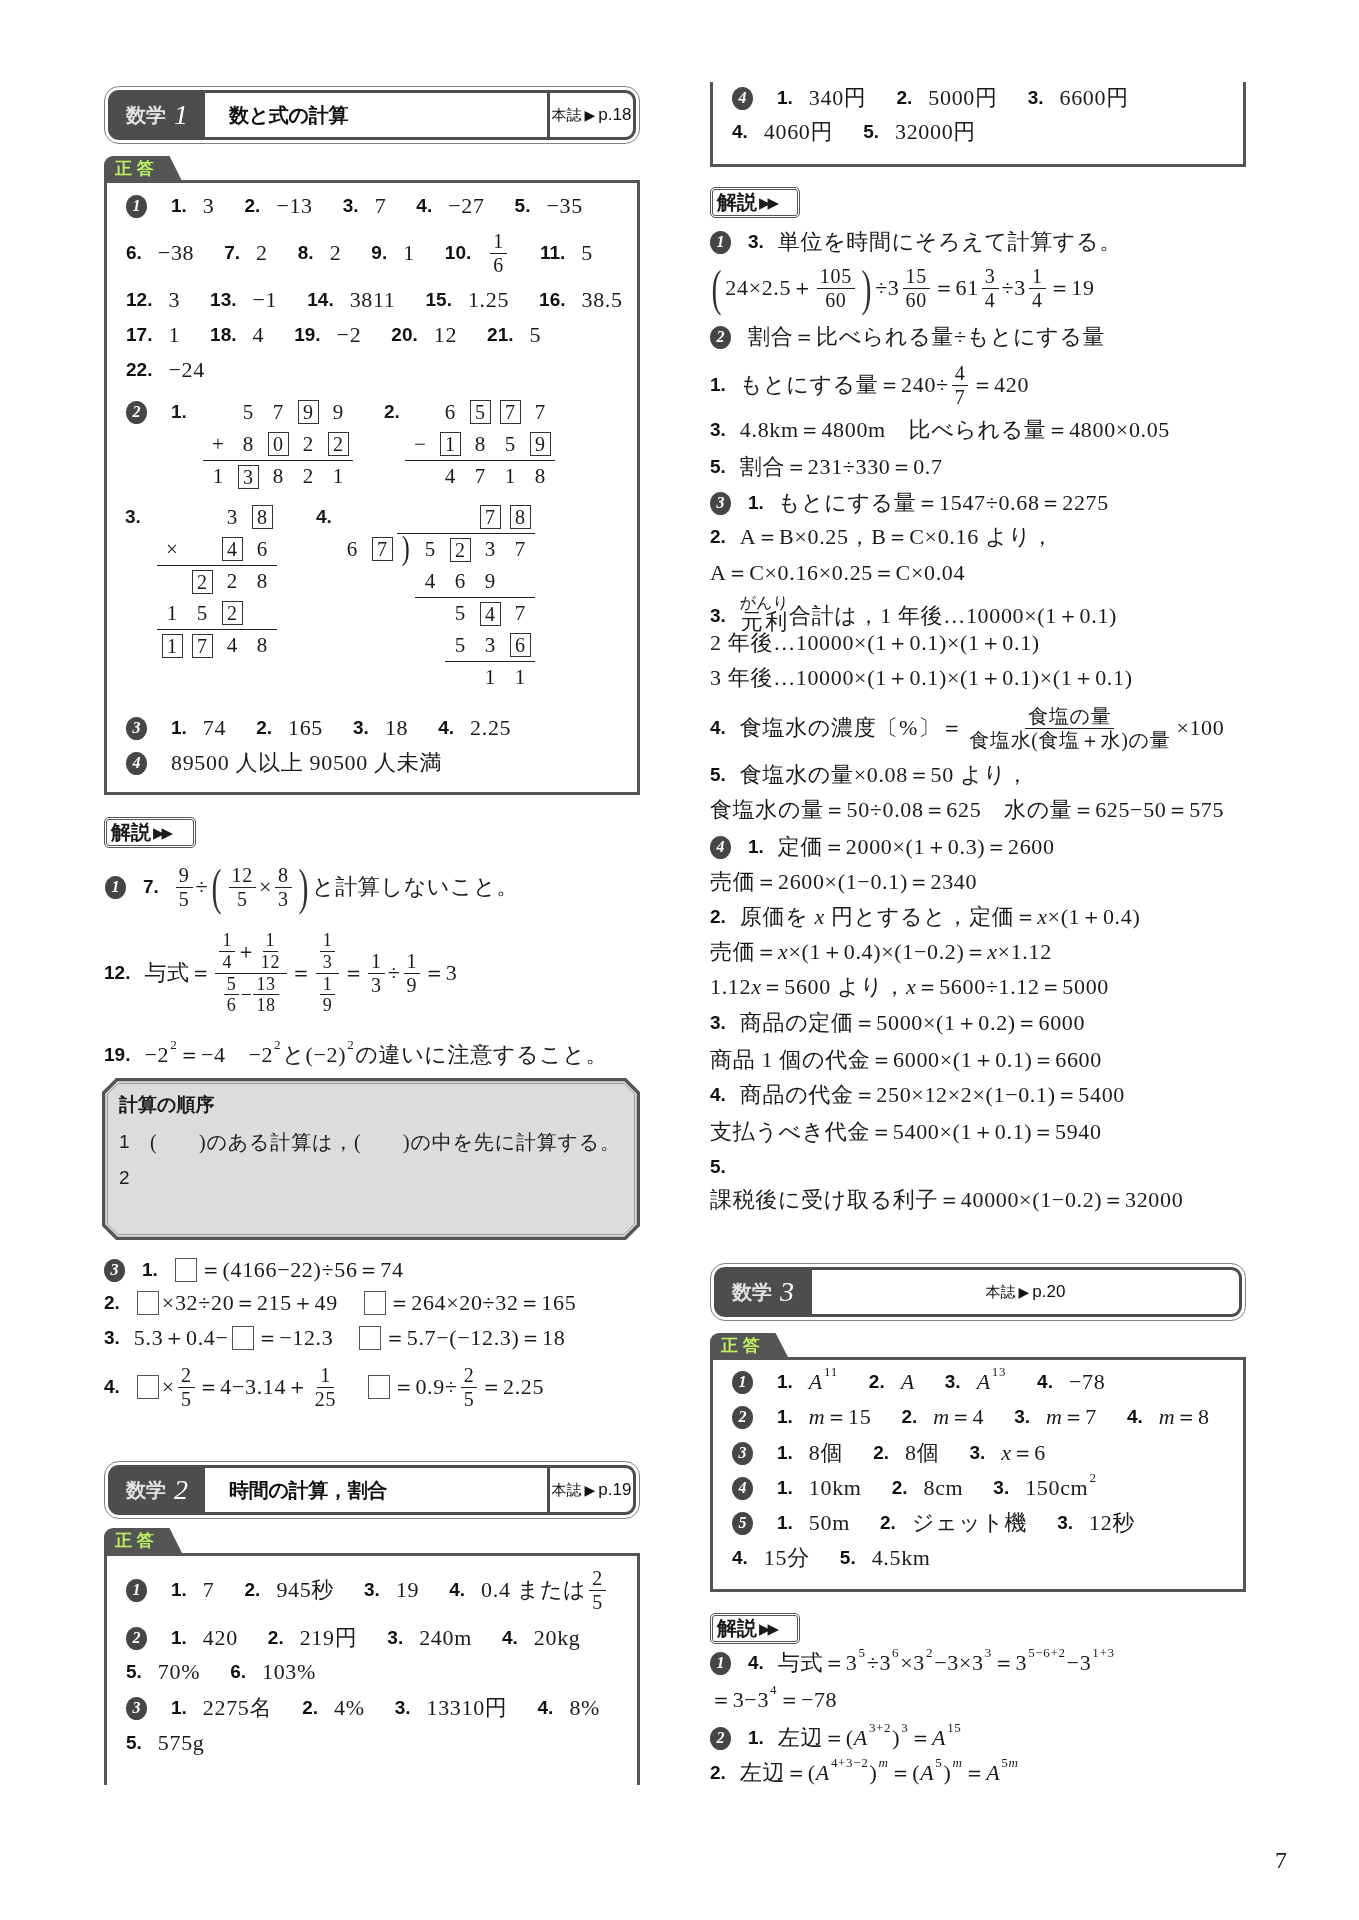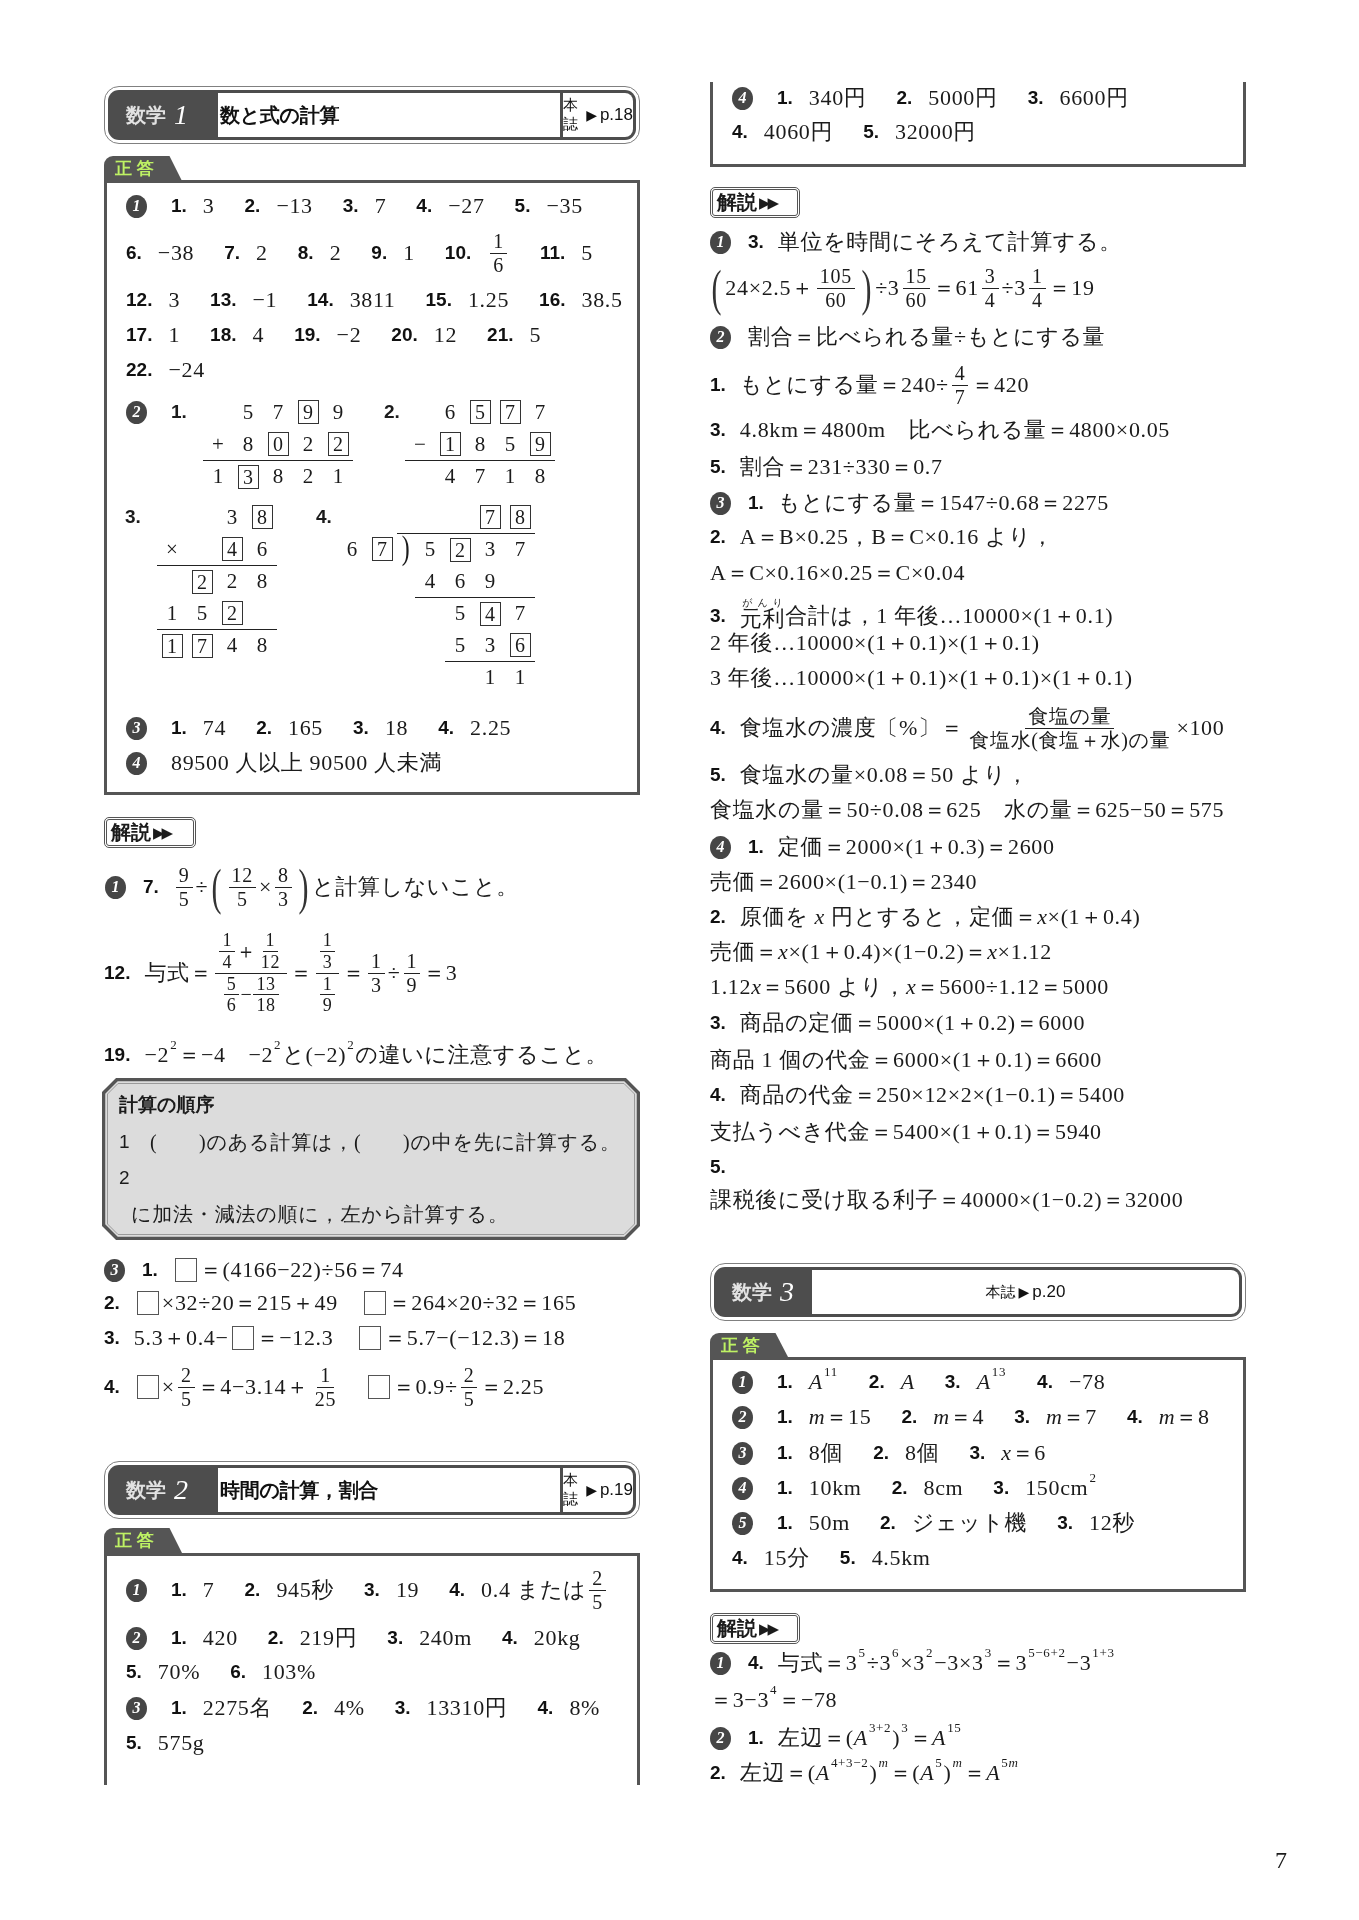--- a/index.html
+++ b/index.html
@@ -21,27 +21,27 @@
 .frac{display:inline-flex;flex-direction:column;align-items:center;margin:0 3px;font-size:20px;line-height:1.15}
 .frac .nu{border-bottom:1.4px solid #222;padding:0 3px;display:flex;align-items:center;white-space:nowrap}
 .frac .de{padding:0 3px;display:flex;align-items:center;white-space:nowrap}
 .frac .frac{font-size:18px;margin:0 1px}
 .paren{display:inline-flex;align-items:center}
 .pl,.pr{font-size:50px;line-height:1;color:#333;display:inline-block;transform:scaleX(0.6)}
 .bx{display:inline-block;width:19px;height:22px;border:1.3px solid #333;line-height:22px;text-align:center;font-size:20px}
 .blank{display:inline-block;width:20px;height:22px;border:1.3px solid #555;margin:0 3px;flex:none}
 .brk{font-size:34px;display:inline-block;transform:scaleX(0.7);position:relative;top:-2px}
 .rb{display:inline-block}
-ruby rt{font-size:10px;letter-spacing:0}
+ruby rt{font-size:16px;letter-spacing:0}
 
 .hdr{position:absolute;width:536px;height:58px;border:1.5px solid #808080;border-radius:15px;padding:3px;box-sizing:border-box;background:#fff}
 .hdr-in{display:flex;height:100%;background:#4d4d4d;border-radius:11px;padding:3px;box-sizing:border-box}
 .hdr-sub{width:92px;display:flex;align-items:center;justify-content:center;gap:8px;font:bold 20px "Liberation Sans","DejaVu Sans",sans-serif;color:#e2e2e2}
 .hdr-numl{font:italic 28px "Liberation Serif","DejaVu Serif",serif;color:#fff}
-.hdr-title{width:342px;margin-left:15px;background:#fff;display:flex;align-items:center;padding-left:2px;box-sizing:border-box;font:bold 20px "Liberation Sans","DejaVu Sans",sans-serif;letter-spacing:-0.3px;color:#111;white-space:nowrap;overflow:hidden}
+.hdr-title{width:342px;margin-left:2px;background:#fff;display:flex;align-items:center;padding-left:24px;box-sizing:border-box;font:bold 20px "Liberation Sans","DejaVu Sans",sans-serif;letter-spacing:-0.3px;color:#111;white-space:nowrap;overflow:hidden}
 .hdr-ref{flex:1;margin-left:3px;background:#fff;border-radius:0 8px 8px 0;display:flex;align-items:center;justify-content:center;font:15px "Liberation Sans","DejaVu Sans",sans-serif;gap:3px;color:#111}
 .hdr-ref .arrow{font-size:14px}
 .hdr-pg{font-size:17px}
 
 .tab{position:absolute;width:78px;height:25px;background:#555;color:#bef264;font:bold 17px "Liberation Sans","DejaVu Sans",sans-serif;border-radius:9px 0 0 0;clip-path:polygon(0 0,84% 0,100% 100%,0 100%);display:flex;align-items:center;padding-left:11px;box-sizing:border-box;white-space:pre}
 
 .box{position:absolute;border:3px solid #555;box-sizing:border-box;width:536px}
 .box.open-t{border-top:none}
 .box.open-b{border-bottom:none}
 
@@ -543,23 +543,20 @@
   </svg>
   <div class="note-title">計算の順序</div>
   <div class="note-items">
       <div class="note-line">
         <span class="note-num">1</span>
         <span class="t">(　　)のある計算は，(　　)の中を先に計算する。</span>
       </div>
       <div class="note-line">
         <span class="note-num">2</span>
       </div>
-      <div class="note-line note-cont">
-        <span class="t">に加法・減法の順に，左から計算する。</span>
-      </div>
     </div>
 </div>
 
 <div class="ln ex" style="left:104px;top:1250px">
     <span class="circ">3</span>
     <span class="num">1.</span>
     <span class="blank"></span>
     <span class="t">＝(4166−22)÷56＝74</span>
   </div>
 <div class="ln ex" style="left:104px;top:1283px">

